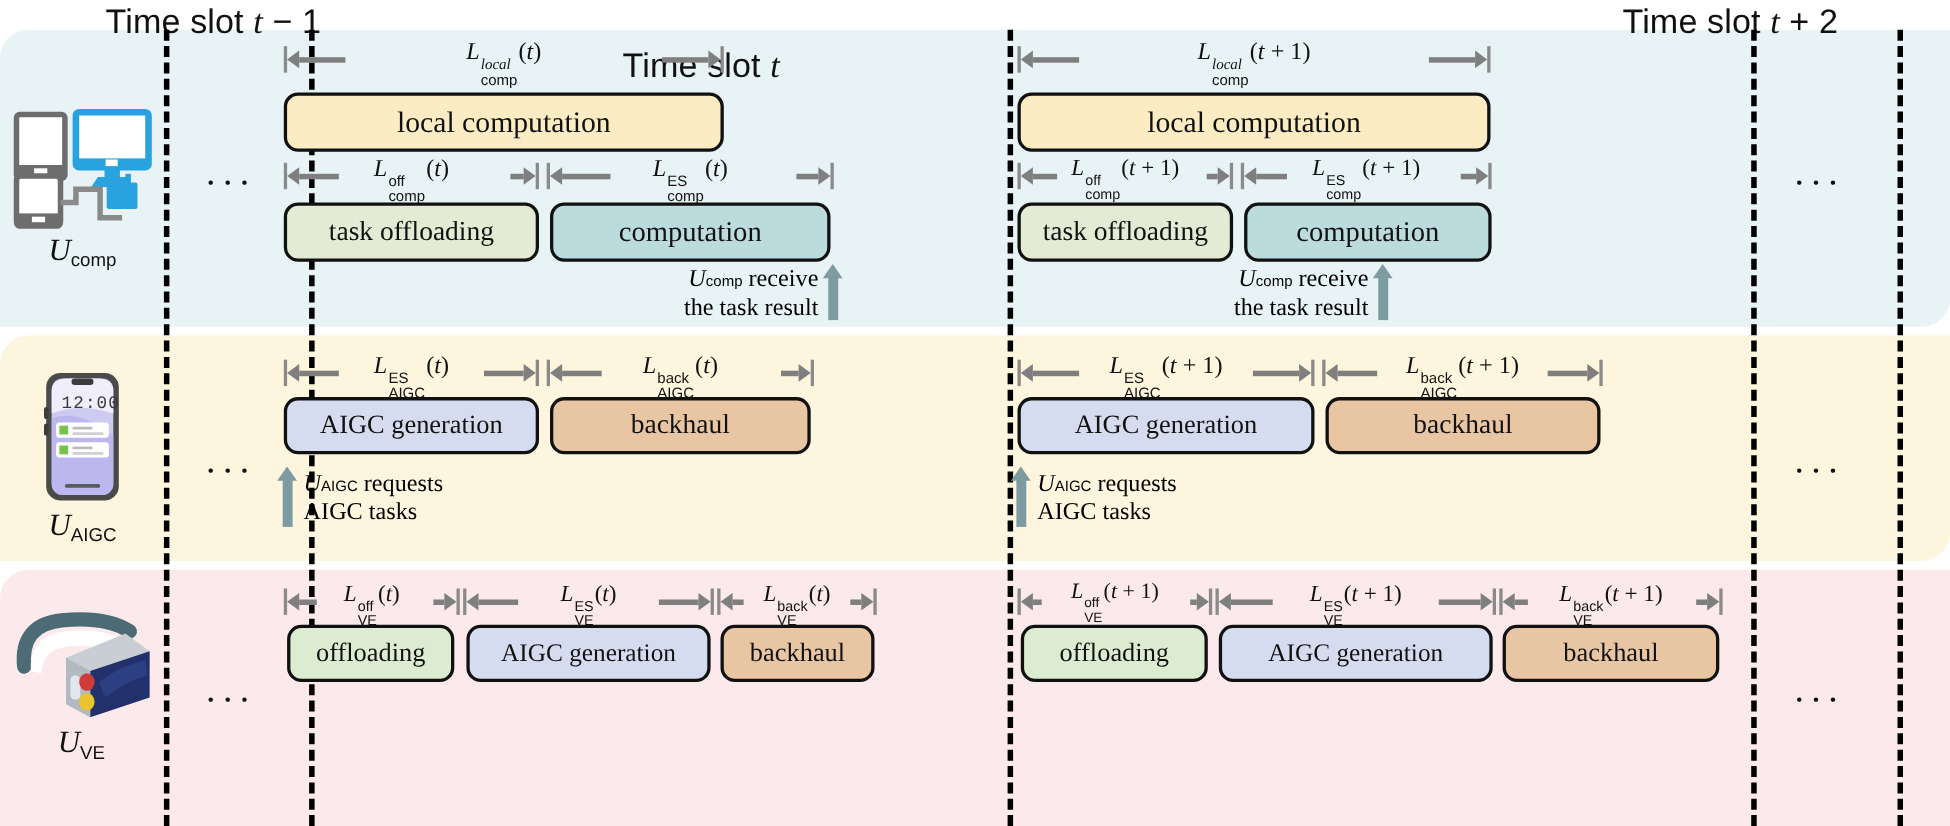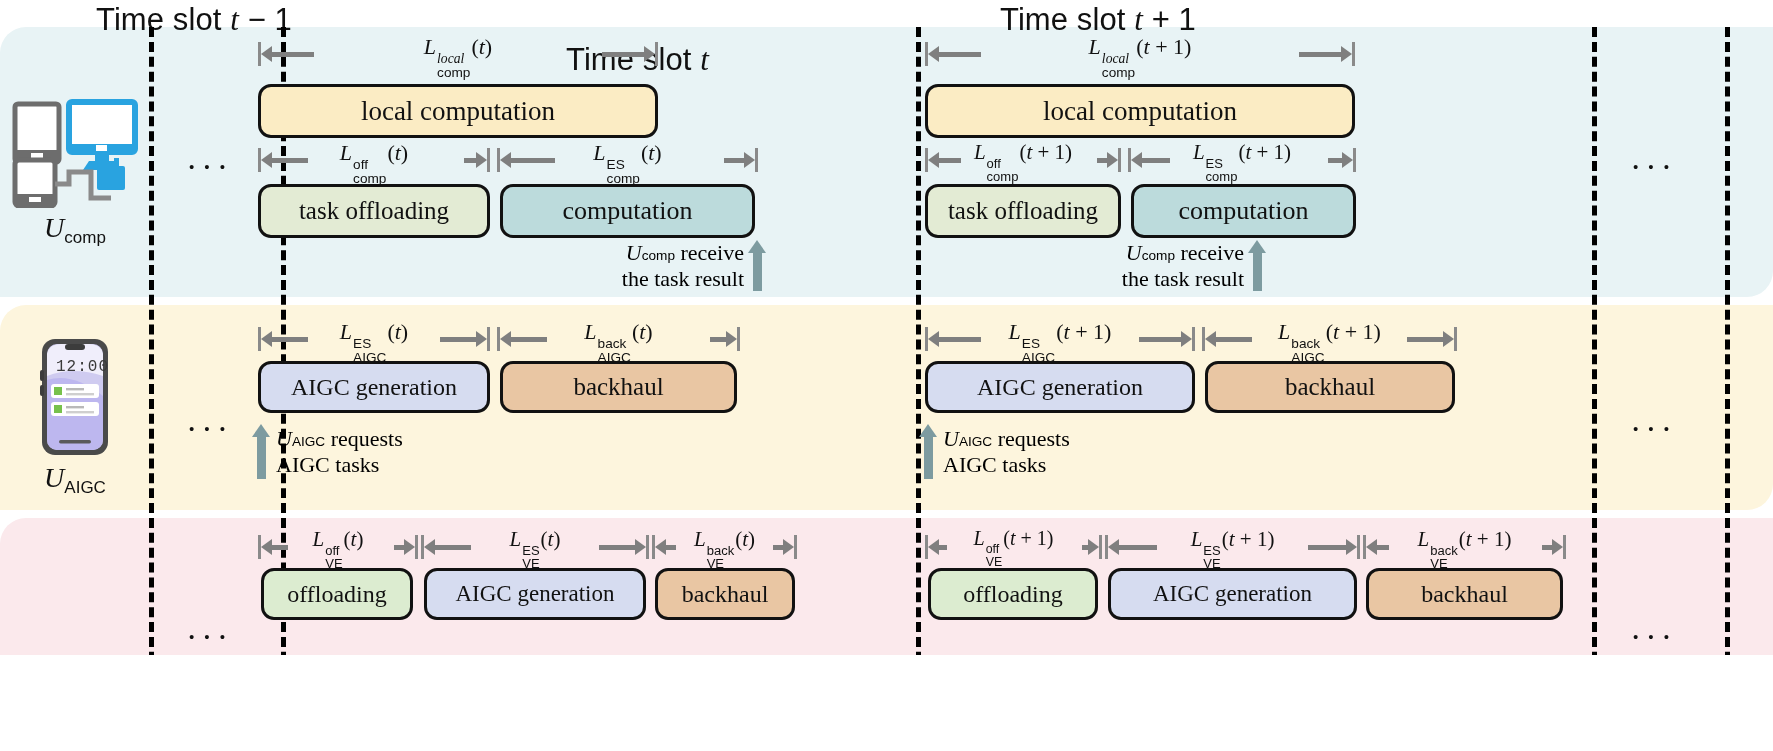--- a/index.html
+++ b/index.html
@@ -1,17 +1,17 @@
 <!DOCTYPE html>
 <html><head>
 <meta charset="utf-8">
 <style>
   html,body{margin:0;padding:0;background:#fff;}
   body{font-family:"Liberation Serif",serif;}
-  #root{position:relative;width:1773px;height:655px;background:#ffffff;overflow:hidden;}
+  #root{position:relative;width:1773px;height:751px;background:#ffffff;overflow:hidden;}
 
   
   .slot-title{position:absolute;top:2px;font-family:"Liberation Sans",sans-serif;
               font-size:31px;color:#111;white-space:nowrap;letter-spacing:.1px;}
   .slot-title i{font-family:"Liberation Serif",serif;font-style:italic;font-size:31px;}
   .slot-title .op{font-family:"Liberation Sans",sans-serif;font-style:normal;}
 
   
   .band{position:absolute;left:0;width:1773px;}
   .band.comp{top:27px;height:270px;background:#e8f3f5;border-radius:26px 0 26px 0;}
@@ -82,22 +82,22 @@
   <div class="band comp"></div>
   <div class="band aigc"></div>
   <div class="band ve"></div>
 
   <div class="slot-title" style="left:96px;">
     <span>Time slot</span>&nbsp;<i>t</i> <span class="op">−</span> <span class="op">1</span>
   </div>
   <div class="slot-title" style="left:566px;margin-top:40px;">
     <span>Time slot</span>&nbsp;<i>t</i>
   </div>
-  <div class="slot-title" style="left:1000px;">
-    <span>Time slot</span>&nbsp;<i>t</i> <span class="op">+</span> <span class="op">1</span>
+  <div class="slot-title" style="left:1475px;">
+    <span>Time slot</span>&nbsp;<i>t</i> <span class="op">+</span> <span class="op">2</span>
   </div>
 
   <div class="dash" style="left:149px;top:27px;height:724px;"></div>
   <div class="dash" style="left:281px;top:27px;height:724px;"></div>
   <div class="dash" style="left:916px;top:27px;height:724px;"></div>
   <div class="dash" style="left:1592px;top:27px;height:724px;"></div>
   <div class="dash" style="left:1725px;top:27px;height:724px;"></div>
 
   <div class="devcell" style="left:8px;top:98px;width:134px;">
     <span>
@@ -370,20 +370,38 @@
   <div class="uparrow" style="left:919px;top:424px;">
     <div class="headu"></div>
       <div class="shaft" style="height:44px;"></div>
   </div>
   <div class="note" style="left:943px;top:426px;">
     <span class="m"><span class="L">U</span><span class="sub">AIGC</span></span>
     <span>requests</span><br>
     <span>AIGC tasks</span>
   </div>
 
+  <div class="devcell" style="left:6px;top:548px;width:136px;">
+    <span>
+      <svg width="132" height="108" viewBox="0 0 132 108">
+        <path d="M14 58 Q10 20 48 16 Q88 12 110 26" fill="none" stroke="#4c6b74" stroke-width="13" stroke-linecap="round"></path>
+        <path d="M20 62 Q18 30 50 26 Q84 22 104 34 L104 50 Q80 36 52 40 Q30 44 30 64 Z" fill="#ffffff"></path>
+        <path d="M52 50 L106 28 L128 44 L128 86 L74 104 L52 92 Z" fill="#c9ced4"></path>
+        <path d="M74 62 L128 44 L128 86 L74 104 Z" fill="#22316b"></path>
+        <path d="M82 72 Q100 58 124 52 L126 66 Q104 72 88 86 Z" fill="#2e4286" opacity="0.85"></path>
+        <path d="M52 50 L74 62 L74 104 L52 92 Z" fill="#b3b9c0"></path>
+        <rect x="56" y="66" width="9" height="22" rx="4" fill="#e3e6ea"></rect>
+        <ellipse cx="71" cy="72" rx="7" ry="8" fill="#cf3b3b"></ellipse>
+        <ellipse cx="71" cy="90" rx="7" ry="8" fill="#e9c42e"></ellipse>
+      </svg>
+    </span>
+    <div class="devlabel">
+      <i>U</i><sub>VE</sub>
+    </div>
+  </div>
 
   <div class="ellip" style="left:186px;top:620px;">···</div>
   <div class="ellip" style="left:1630px;top:620px;">···</div>
 
   <div class="meas" style="left:258px;top:535px;width:160px;">
     <div class="tick l"></div>
       <div class="tick r"></div>
     <div class="head lft" style="left:3px;"></div>
     <div class="bar" style="left:14px;width:16px;"></div>
     <div class="head rgt" style="right:3px;"></div>

